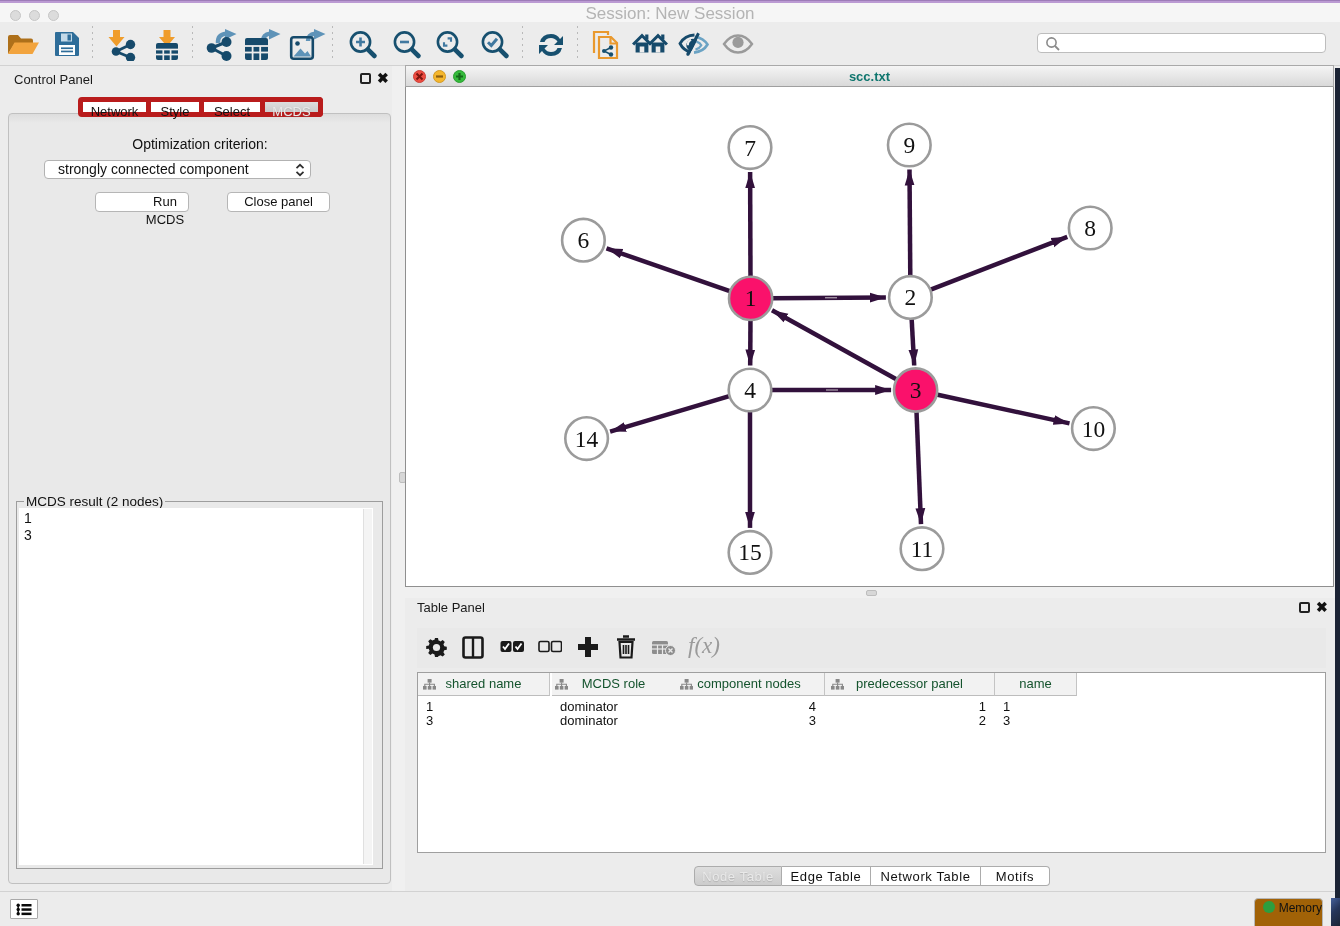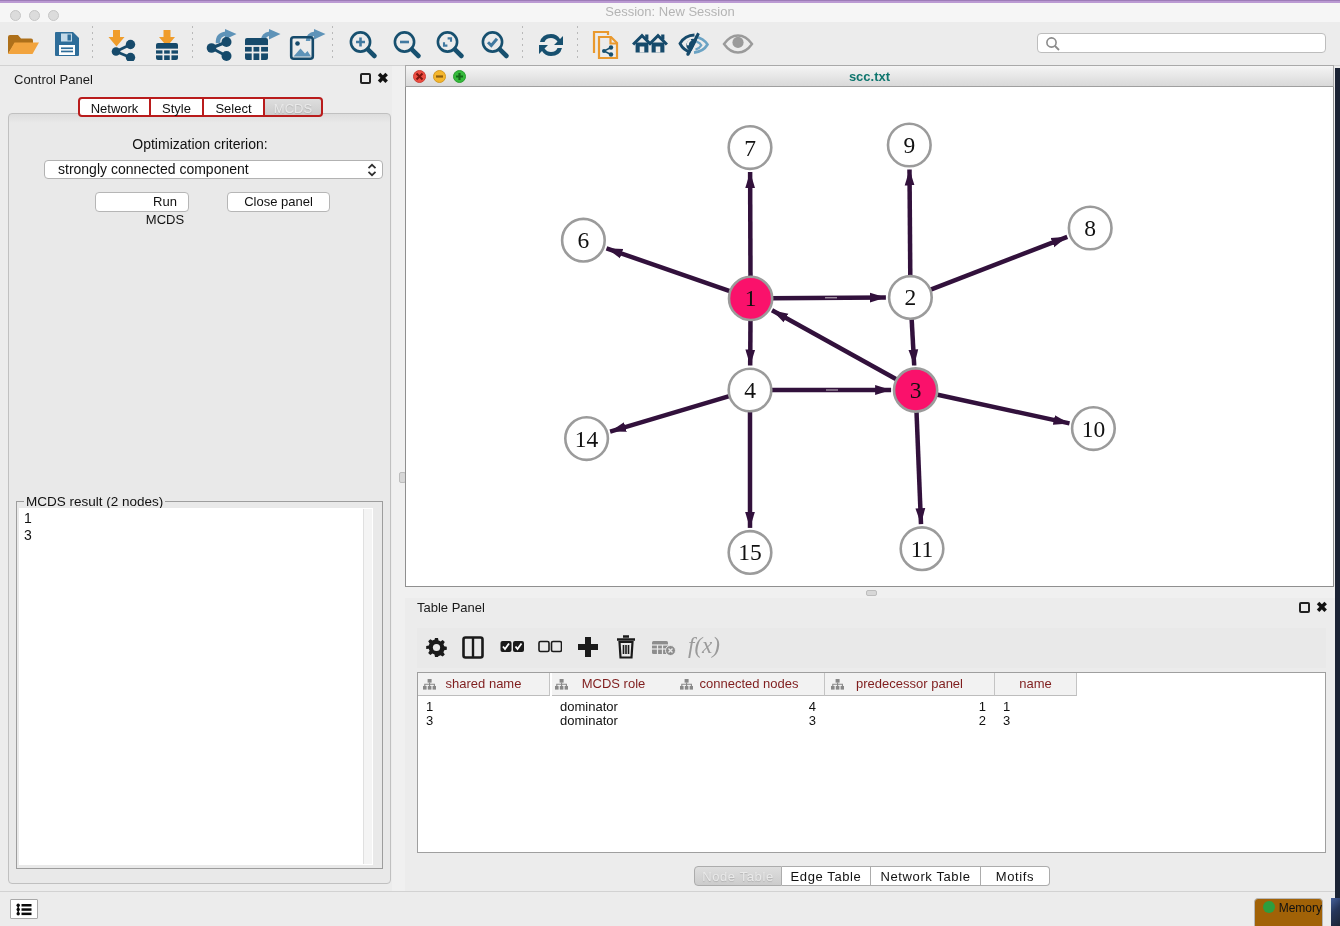--- a/index.html
+++ b/index.html
@@ -7,41 +7,41 @@
   body { font-family:"Liberation Sans", sans-serif; background:#ececec; position:relative; }
   .abs { position:absolute; }
 
   
   #purpletop { left:0; top:0; width:1340px; height:3px;
                background:linear-gradient(180deg,#9d7cb8 0px,#9d7cb8 1px,#bb9ad3 1px,#bb9ad3 3px); }
   #titlebar { left:0; top:3px; width:1340px; height:19px; background:#f6f6f6; }
   .tlight { position:absolute; top:7px; width:11px; height:11px; border-radius:50%;
             background:#dcdcdc; border:1px solid #c6c6c6; }
   #apptitle { position:absolute; top:4px; left:0; width:100%; text-align:center;
-              font-size:13px; color:#b4b4b4; }
+              font-size:17px; color:#b4b4b4; }
   #toolbar { left:0; top:22px; width:1340px; height:44px; background:#ececec;
              border-bottom:1px solid #d2d2d2; }
   .tbi { position:absolute; top:29px; }
   .tbsep { position:absolute; top:26px; height:36px; width:1px;
            background-image:linear-gradient(#b9b9b9 34%, rgba(0,0,0,0) 0%);
            background-size:1px 6px; }
   #searchbox { position:absolute; left:1037px; top:33px; width:289px; height:20px;
                background:#fff; border:1px solid #bdbdbd; border-radius:4px; }
 
   
   #cp-title { left:14px; top:72px; font-size:13px; color:#1a1a1a; }
   #cp-float { left:360px; top:73px; width:11px; height:11px; border:2px solid #222; border-radius:2px;}
   #cp-close { left:377px; top:70px; font-size:14px; font-weight:bold; color:#111; }
   #cp-panel { left:8px; top:113px; width:383px; height:771px;
               background:linear-gradient(180deg,#dddddd 0px,#e9e9e9 9px,#e9e9e9 100%);
               border:1px solid #c0c0c0; border-radius:4px; }
-  .tabseg { position:absolute; top:97px; height:20px; background:#fff; border:2px solid #b91c1c;
+  .tabseg { position:absolute; top:97px; height:20px; background:#fff; border:5px solid #b91c1c;
             font-size:13px; color:#111; text-align:center; line-height:19px; }
   #opt-label { left:0px; top:136px; width:400px; text-align:center; font-size:14px; color:#111; }
-  #dropdown { left:44px; top:160px; width:339px; height:19px; background:#fff;
+  #dropdown { left:44px; top:160px; width:267px; height:19px; background:#fff;
               border:1px solid #b2b2b2; border-radius:4px; font-size:14px; color:#111;
               line-height:17px; padding-left:13px; }
   .btn { position:absolute; height:20px; background:#fff; border:1px solid #b6b6b6;
          border-radius:4px; font-size:13px; color:#111; text-align:center; line-height:18px; }
   #fieldset { left:16px; top:501px; width:367px; height:368px; border:1px solid #9d9d9d; }
   #fieldset-legend { left:24px; top:494px; background:#e9e9e9; font-size:13.5px; color:#111;
                      padding:0 2px;text-align:right; }
   #mcds-text { left:19px; top:508px; width:354px; height:357px; background:#fff;
                font-size:14px; color:#111; line-height:16.5px; padding:2px 0 0 5px; }
   #mcds-scroll { left:363px; top:509px; width:9px; height:355px; background:#f4f4f4;
@@ -58,21 +58,21 @@
 
   
   #tp-title { left:417px; top:600px; font-size:13px; color:#1a1a1a; }
   #tp-float { left:1299px; top:602px; width:11px; height:11px; border:2px solid #222; border-radius:2px;}
   #tp-close { left:1316px; top:599px; font-size:14px; font-weight:bold; color:#111; }
   #tp-toolbar { left:417px; top:628px; width:909px; height:40px; background:#e9e9e9; }
   #tp-table { left:417px; top:672px; width:909px; height:181px; background:#fff;
               border:1px solid #9f9f9f; }
   .th { position:absolute; top:673px; height:23px; background:#f2f2f2;
         border-right:1px solid #c4c4c4; border-bottom:1px solid #bdbdbd;
-        font-size:13px; color:#7f1d1d; text-align:center; line-height:21px; }
+        font-size:13px; color:#14532d; text-align:center; line-height:21px; }
   .td { position:absolute; font-size:13px; color:#111; height:16px; }
   .tabseg2 { position:absolute; top:866px; height:20px; background:#fff; border:1px solid #acacac;
              font-size:13px; color:#111; text-align:center; line-height:19px; letter-spacing:0.6px; }
 
   
   #statusbar { left:0; top:891px; width:1340px; height:35px; background:#ececec;
                border-top:1px solid #d2d2d2; }
   #listbtn { left:10px; top:899px; width:28px; height:20px; background:#fff;
              border:1px solid #a9a9a9; border-radius:1px; }
   #membtn { left:1254px; top:898px; width:69px; height:36px; background:#a16207;
@@ -402,21 +402,21 @@
     <circle cx="18.5" cy="10.5" r="5" fill="#8d8d8d" stroke="#e9e9e9" stroke-width="1"></circle>
     <path d="M16.5 8.5 L20.5 12.5 M20.5 8.5 L16.5 12.5" stroke="#e9e9e9" stroke-width="1.4"></path>
   </svg>
 
   <div class="abs" style="left:688px;top:633px;font-family:'Liberation Serif',serif;font-style:italic;
        font-size:23px;color:#9a9a9a;">f(x)</div>
 
   <div class="abs" id="tp-table"></div>
   <div class="th" style="left:418px; width:132px;">shared name</div>
   <div class="th" style="left:552px; width:124px;">MCDS role</div>
-  <div class="th" style="left:674px; width:151px;">connected nodes</div>
+  <div class="th" style="left:674px; width:151px;">component nodes</div>
   <div class="th" style="left:825px; width:170px;">predecessor panel</div>
   <div class="th" style="left:995px; width:82px;">name</div>
   <svg class="abs hdrico" style="left:423px;top:679px;" width="13" height="11" viewBox="0 0 13 11">
     <g fill="#888888">
       <rect x="4.6" y="0" width="4" height="3.6"></rect>
       <rect x="0" y="7" width="3.6" height="3.6"></rect>
       <rect x="4.8" y="7" width="3.6" height="3.6"></rect>
       <rect x="9.6" y="7" width="3.6" height="3.6"></rect>
     </g>
     <path d="M6.6 3.6 V5.2 M1.8 7 V5.2 H11.4 V7 M6.6 5.2 V7" fill="none" stroke="#888888" stroke-width="1.1"></path>

